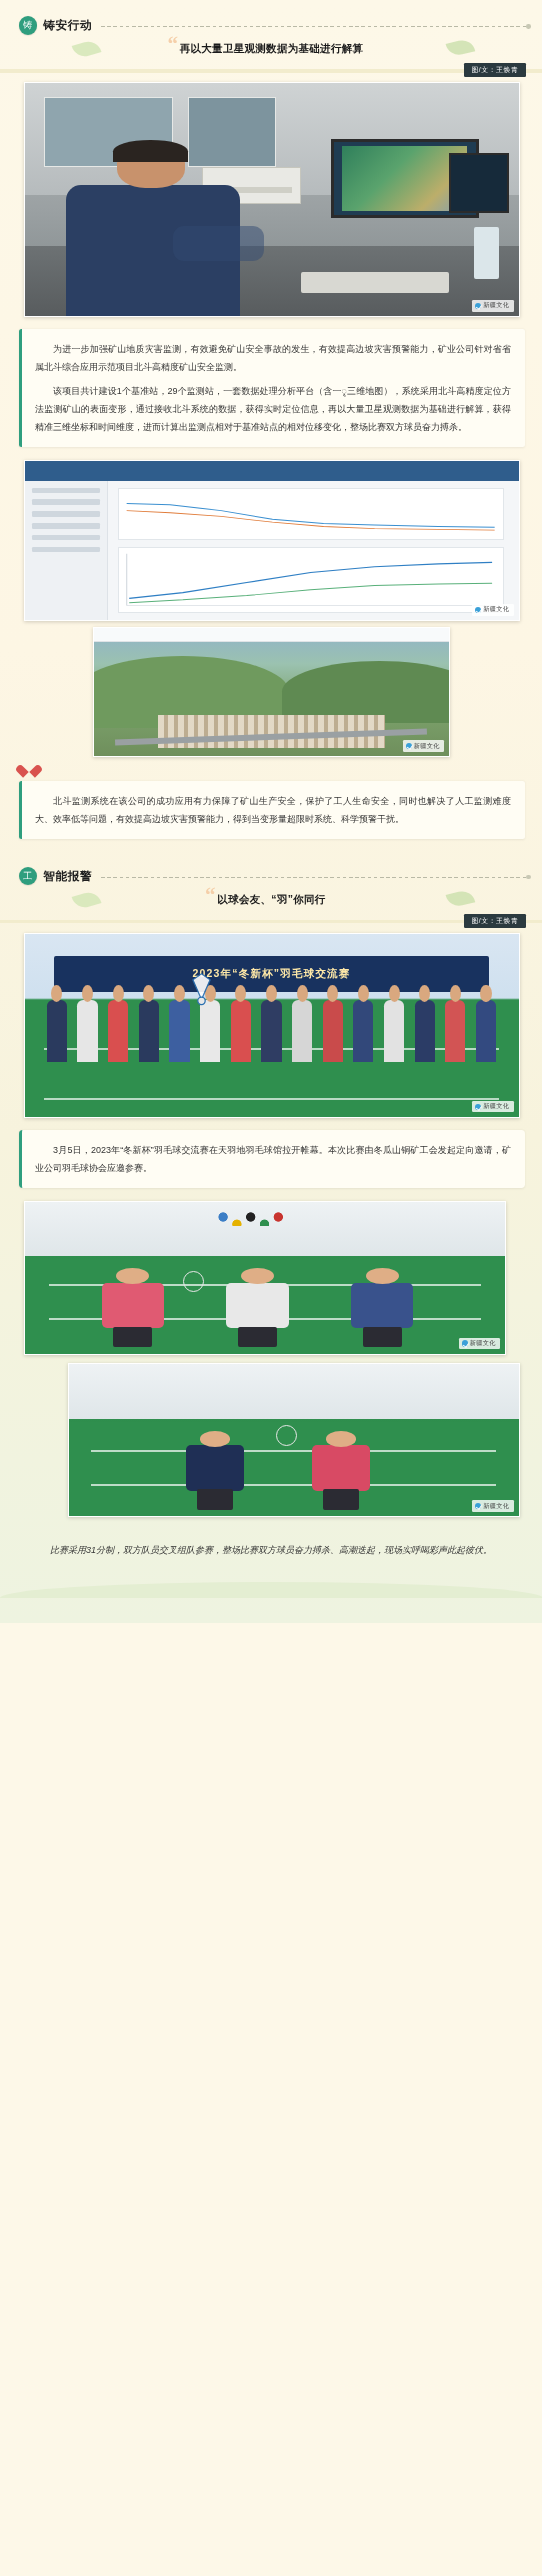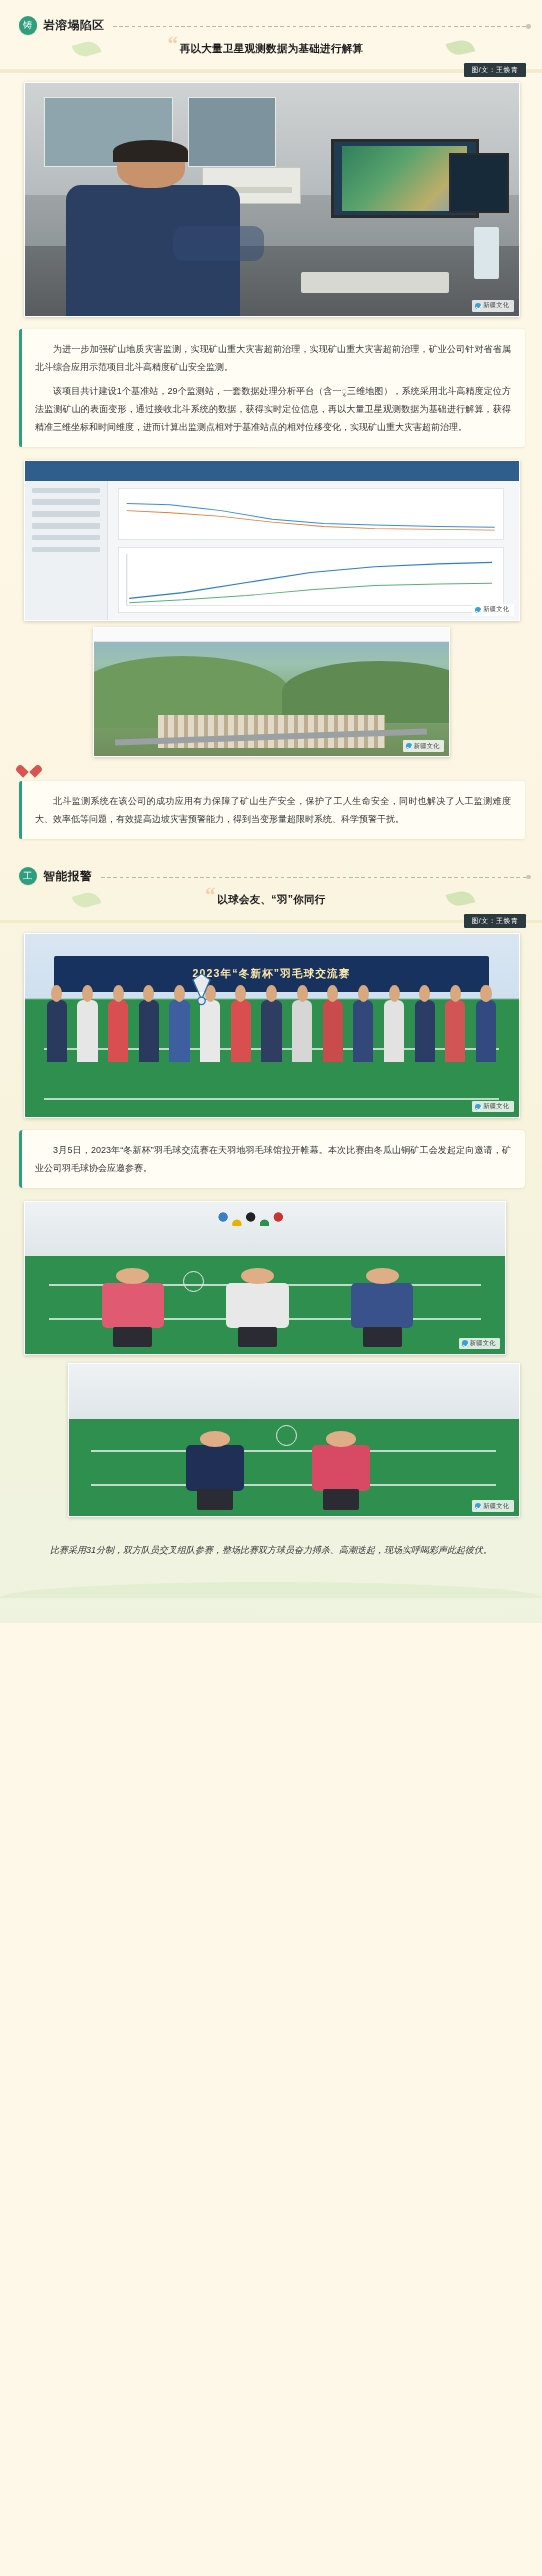--- a/index.html
+++ b/index.html
@@ -252,21 +252,21 @@
 </style>
 </head>
 <body>
 
 <div class="page">
 
   <div class="sec-head">
     <div class="sec-badge">
       <span>铸</span>
     </div>
-    <div class="sec-title">岩溶塌陷区</div>
+    <div class="sec-title">铸安行动</div>
     <div class="sec-rule"></div>
   </div>
 
   <div class="art-title-wrap">
     <span class="leaf l1"></span>
     <span class="leaf l2"></span>
     <span class="art-title">
       <span class="quote-mark">“</span>
       <span>再以大量卫星观测数据为基础进行解算</span>
     </span>
@@ -297,22 +297,22 @@
         <div class="arm"></div>
       </div>
       <div class="wm">
         <span class="wm-dot"></span>
         <span>新疆文化</span>
       </div>
     </div>
   </div>
 
   <div class="card">
-    <p>为进一步加强矿山地质灾害监测，实现矿山重大灾害超前治理，实现矿山重大灾害超前治理，矿业公司针对省省属北斗综合应用示范项目北斗高精度矿山安全监测。</p>
-    <p>该项目共计建设1个基准站，29个监测站，一套数据处理分析平台（含一ृ三维地图），系统采用北斗高精度定位方法监测矿山的表面变形，通过接收北斗系统的数据，获得实时定位信息，再以大量卫星观测数据为基础进行解算，获得精准三维坐标和时间维度，进而计算出监测点相对于基准站点的相对位移变化，实现矿山重大灾害超前治理。</p>
+    <p>为进一步加强矿山地质灾害监测，有效避免矿山安全事故的发生，有效提高边坡灾害预警能力，矿业公司针对省省属北斗综合应用示范项目北斗高精度矿山安全监测。</p>
+    <p>该项目共计建设1个基准站，29个监测站，一套数据处理分析平台（含一ृ三维地图），系统采用北斗高精度定位方法监测矿山的表面变形，通过接收北斗系统的数据，获得实时定位信息，再以大量卫星观测数据为基础进行解算，获得精准三维坐标和时间维度，进而计算出监测点相对于基准站点的相对位移变化，整场比赛双方球员奋力搏杀。</p>
   </div>
 
   <div class="photo-block">
     <div class="photo ph-soft">
       <div class="top"></div>
       <div class="side">
         <i></i>
         <i></i>
         <i></i>
         <i></i>

